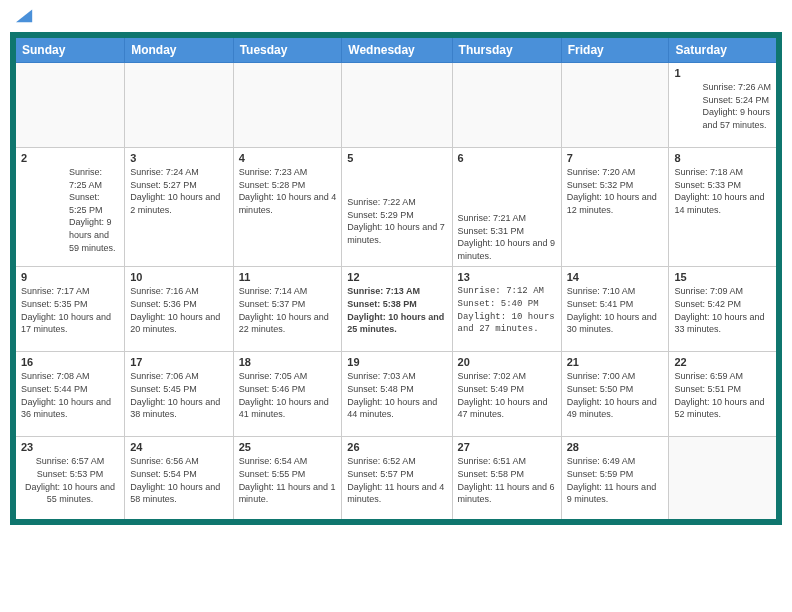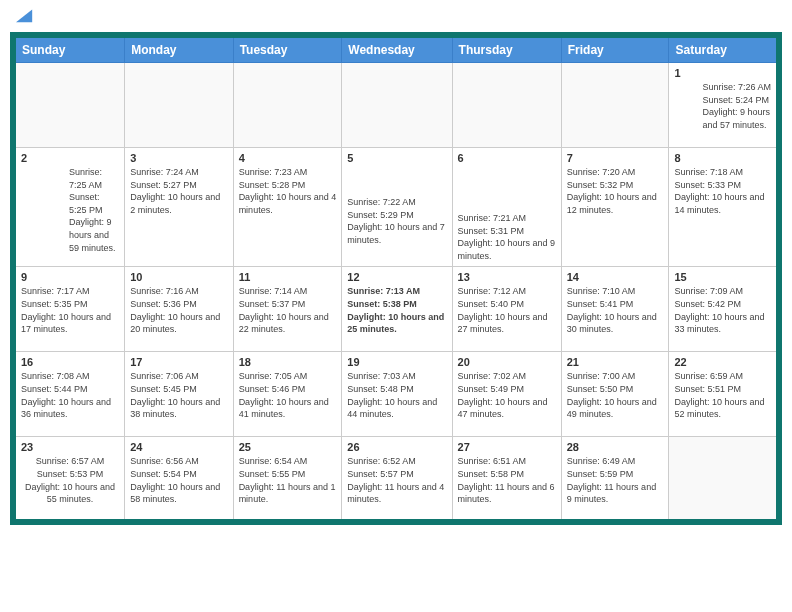--- a/index.html
+++ b/index.html
@@ -206,21 +206,21 @@
 Daylight: 10 hours and 22 minutes.</div>
           </td>
           <td>
             <span class="day-num">12</span>
             <div class="day-info" style="white-space: pre-line; font-weight: bold;">Sunrise: 7:13 AM
 Sunset: 5:38 PM
 Daylight: 10 hours and 25 minutes.</div>
           </td>
           <td>
             <span class="day-num">13</span>
-            <div class="day-info" style="white-space: pre-line;">Sunrise: 7:12 AM
+            <div class="day-info" style="white-space: pre-line; font-family: Liberation Mono, monospace;">Sunrise: 7:12 AM
 Sunset: 5:40 PM
 Daylight: 10 hours and 27 minutes.</div>
           </td>
           <td>
             <span class="day-num">14</span>
             <div class="day-info" style="white-space: pre-line;">Sunrise: 7:10 AM
 Sunset: 5:41 PM
 Daylight: 10 hours and 30 minutes.</div>
           </td>
           <td>

